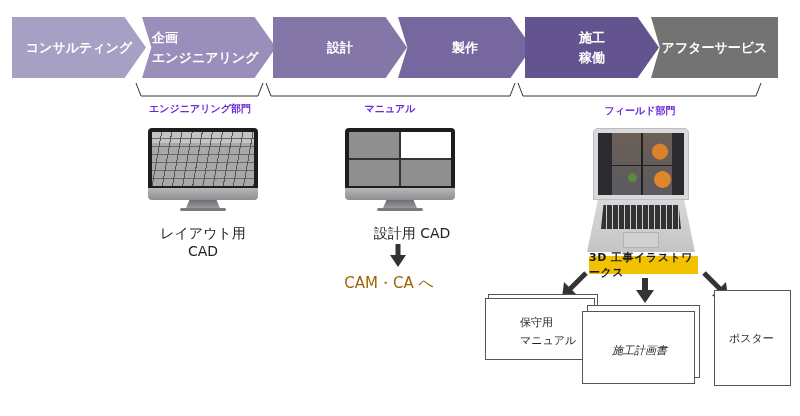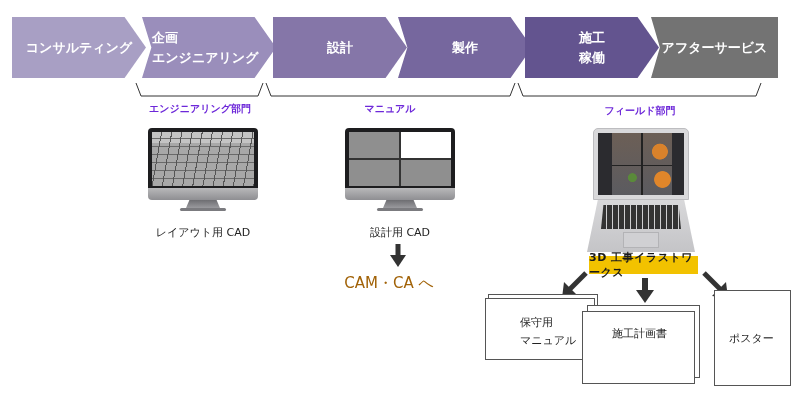--- a/index.html
+++ b/index.html
@@ -34,21 +34,21 @@
     .dept-title { position: absolute; font-weight: bold; font-size: 10px; text-align: center; color: #6d28d9; }
 
     
     .monitor { position: absolute; }
     .monitor .screen-frame { position: absolute; left: 0; top: 0; width: 110px; height: 66px; background: #1d1d1f; border-radius: 4px; }
     .monitor .screen { position: absolute; left: 4px; top: 4px; width: 102px; height: 54px; background: #9a9a9a; overflow: hidden; }
     .monitor .chin { position: absolute; left: 0; top: 60px; width: 110px; height: 12px; background: linear-gradient(#b8b8ba, #8e8e92); border-radius: 0 0 4px 4px; }
     .monitor .neck { position: absolute; left: 38px; top: 72px; width: 34px; height: 8px; background: linear-gradient(#6e6e72,#9a9a9e); clip-path: polygon(10% 0, 90% 0, 100% 100%, 0 100%); }
     .monitor .base { position: absolute; left: 32px; top: 80px; width: 46px; height: 3px; background: #7b7b7f; border-radius: 2px; }
 
-    .caption { position: absolute; font-size: 11px; color: #222; text-align: center; }
+    .caption { position: absolute; font-size: 14px; color: #222; text-align: center; }
 
     
     .laptop { position: absolute; left: 587px; top: 128px; width: 108px; height: 125px; }
     .laptop .lid { position: absolute; left: 6px; top: 0; width: 96px; height: 72px; background: #d9d9db; border-radius: 5px 5px 0 0; border: 1px solid #bdbdc0; }
     .laptop .lcd { position: absolute; left: 4px; top: 4px; width: 86px; height: 62px; background: #2f2f33; overflow: hidden; }
     .laptop .deck { position: absolute; left: 0; top: 72px; width: 108px; height: 52px; background: linear-gradient(#d8d8da,#c4c4c7); clip-path: polygon(10% 0, 90% 0, 100% 100%, 0 100%); }
     .laptop .keys { position: absolute; left: 14px; top: 77px; width: 80px; height: 24px;
       background: repeating-linear-gradient(90deg, #222 0 5px, #cfcfd1 5px 6px), #222; opacity: .9;
       clip-path: polygon(3% 0, 97% 0, 100% 100%, 0 100%); }
     .laptop .pad { position: absolute; left: 36px; top: 104px; width: 36px; height: 16px; background: #d0d0d3; border: 1px solid #b3b3b6; }
@@ -111,21 +111,21 @@
   <div class="screen-frame"></div>
   <div class="screen" style="background:
          linear-gradient(90deg, transparent 0 49%, #333 49% 51%, transparent 51%),
          linear-gradient(0deg, transparent 0 48%, #333 48% 52%, transparent 52%),
          linear-gradient(90deg, #8f8f8f 0 50%, transparent 50%),
          linear-gradient(0deg, #8f8f8f 0 50%, #ffffff 50%);"></div>
   <div class="chin"></div>
   <div class="neck"></div>
   <div class="base"></div>
 </div>
-<div class="caption" style="left:340px; top:225px; width:120px;">設計用 CAD</div>
+<div class="caption" style="left:352px; top:225px; width:120px;">設計用 CAD</div>
 
 <svg class="arrow" style="left:390px; top:244px;" width="16" height="24" viewBox="0 0 16 24">
   <rect x="5.5" y="0" width="5" height="12" fill="#333"></rect>
   <polygon points="0,11 16,11 8,23" fill="#333"></polygon>
 </svg>
 <div class="cam-text">CAM・CA へ</div>
 
 <div class="dept-title" style="left:570px; top:104px; width:140px;">フィールド部門</div>
 <div class="laptop">
   <div class="lid">
@@ -158,16 +158,16 @@
   <polygon points="28,28 26,12 12,26" fill="#333"></polygon>
 </svg>
 
 <div class="card" style="left:488px; top:294px; width:110px; height:62px;"></div>
 <div class="card" style="left:485px; top:298px; width:110px; height:62px;"></div>
 <div class="card-text" style="left:520px; top:314px;">保守用
 マニュアル</div>
 
 <div class="card" style="left:587px; top:305px; width:113px; height:73px;"></div>
 <div class="card" style="left:582px; top:311px; width:113px; height:73px;"></div>
-<div class="card-text" style="left:612px; top:325px;">施工計画書</div>
+<div class="card-text" style="left:612px; top:342px;font-style:italic;">施工計画書</div>
 
 <div class="card" style="left:714px; top:290px; width:77px; height:96px;"></div>
 <div class="card-text" style="left:729px; top:330px;">ポスター</div>
 
 </body></html>

